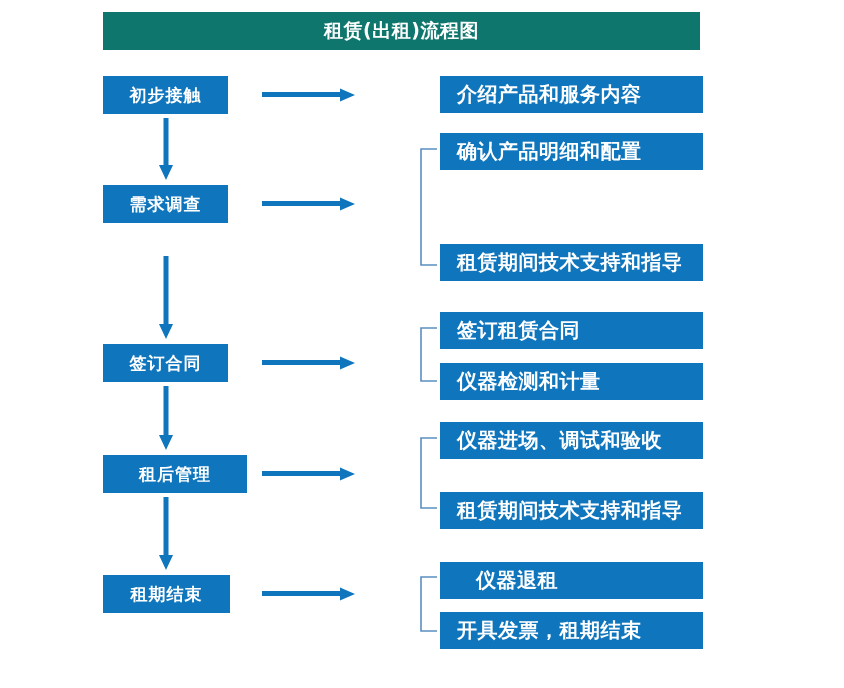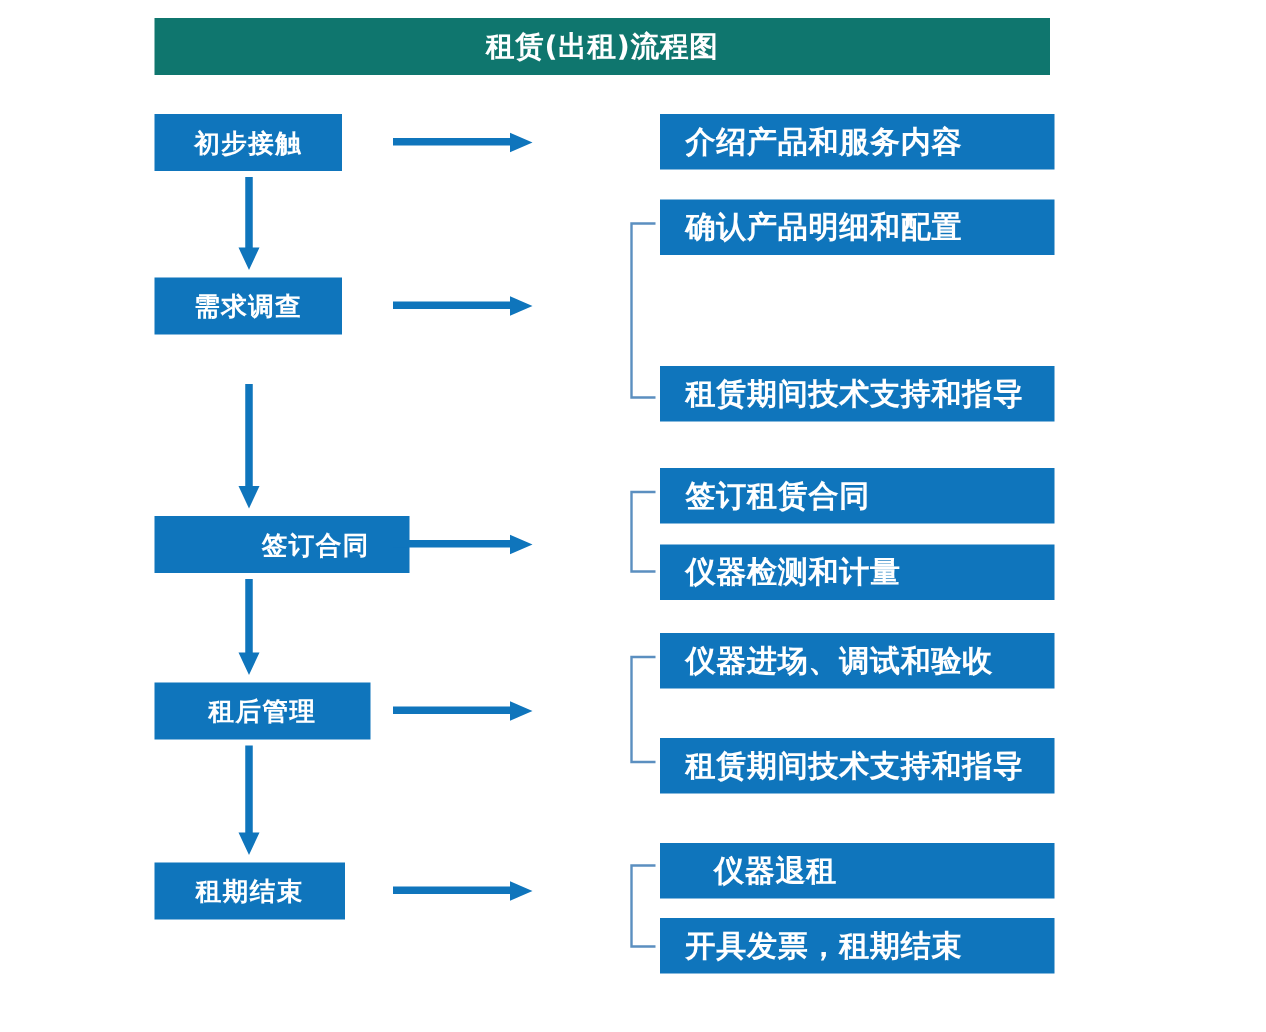--- a/index.html
+++ b/index.html
@@ -84,21 +84,21 @@
   <div class="title-bar">租赁(出租)流程图</div>
 
   <div class="stage-box" style="left:103px; top:76px; width:125px; height:38px;">
     <span>初步接触</span>
   </div>
 
   <div class="stage-box" style="left:103px; top:185px; width:125px; height:38px;">
     <span>需求调查</span>
   </div>
 
-  <div class="stage-box" style="left:103px; top:344px; width:125px; height:38px;padding-left:45px;">
+  <div class="stage-box" style="left:103px; top:344px; width:125px; height:38px;">
     <span>签订合同</span>
   </div>
 
   <div class="stage-box" style="left:103px; top:455px; width:144px; height:38px;">
     <span>租后管理</span>
   </div>
 
   <div class="stage-box" style="left:103px; top:575px; width:127px; height:38px;">
     <span>租期结束</span>
   </div>

